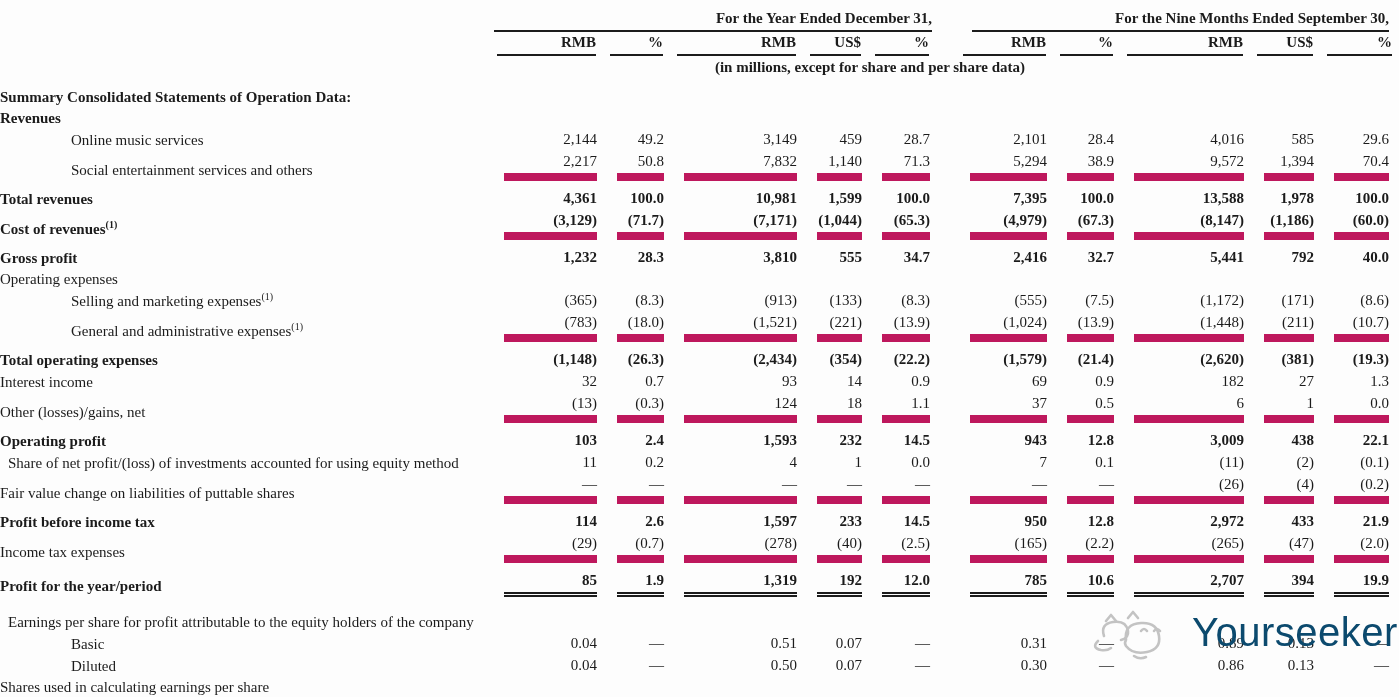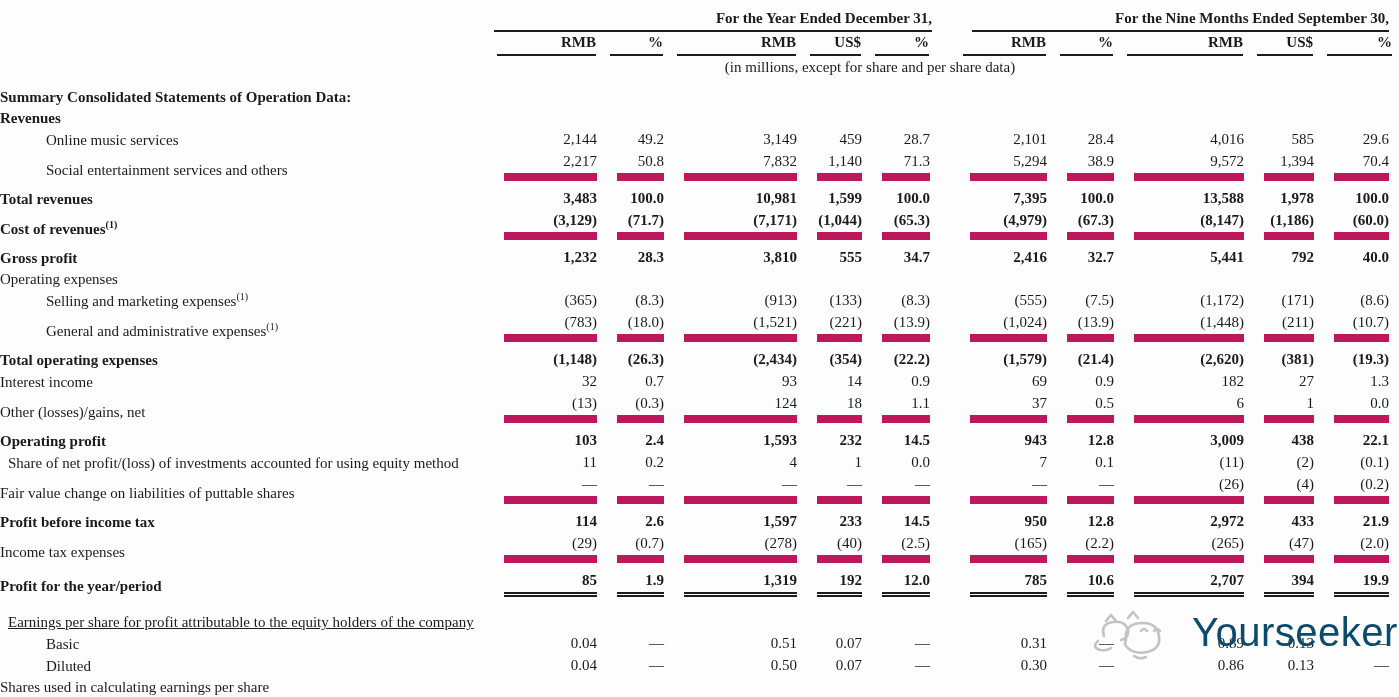--- a/index.html
+++ b/index.html
@@ -9,35 +9,35 @@
     background: #fdfdfd;
     color: #1b1b1b;
     font-family: "Liberation Serif", serif;
     overflow: hidden;
     position: relative;
   }
   table { border-collapse: collapse; table-layout: fixed; width: 1399px; margin-top: 8px; }
   td, th { padding: 0; vertical-align: bottom; font-size: 15px; line-height: 21px; font-weight: normal; }
   th { font-weight: bold; }
   .lbl { text-align: left; padding-right: 4px; }
-  .lbl.ind { padding-left: 46px; }
+  .lbl.ind { padding-left: 71px; }
   .lbl.hang { padding-left: 34px; text-indent: -26px; }
   .b { font-weight: bold; }
   .num { text-align: right; }
   .v { margin: 0 6px 0 14px; padding-bottom: 1px; text-align: right; }
   .c10 .v { margin-right: 10px; }
   .v.ru { border-bottom: 8px solid #be185d; }
   .v.rd { border-bottom: 5px double #1c1c1c; }
   tr.gap > td { padding-top: 7px; }
-  tr.gap2 > td { padding-top: 15px; text-decoration: underline; }
+  tr.gap2 > td { padding-top: 15px; }
   .u { border-bottom: 2px solid #1c1c1c; text-align: right; padding-bottom: 1px; margin: 0 7px; }
   .u.grp1 { margin: 0 4px; }
   .u.grp2 { margin: 0 10px 0 16px; }
   th.year .u { margin: 0 9px; }
-  .note { text-align: center; font-weight: normal; padding: 1px 0 2px; }
+  .note { text-align: center; font-weight: bold; padding: 1px 0 2px; }
   sup { font-size: 10px; line-height: 0; }
   .watermark {
     position: absolute; left: 1086px; top: 594px;
     display: flex; align-items: center;
     color: #0c4a6e; pointer-events: none;
   }
   .wm-text {
     font-family: "Liberation Sans", sans-serif;
     font-size: 40px; letter-spacing: 0.5px; line-height: 1;
     margin-left: 2px;
@@ -246,21 +246,21 @@
         <td class="num c9">
           <div class="v ru">1,394</div>
         </td>
         <td class="num c10">
           <div class="v ru">70.4</div>
         </td>
       </tr>
       <tr class="gap">
         <td class="lbl b">Total revenues</td>
         <td class="num c1 b">
-          <div class="v">3,483</div>
+          <div class="v">4,361</div>
         </td>
         <td class="num c2 b">
           <div class="v">100.0</div>
         </td>
         <td class="num c3 b">
           <div class="v">10,981</div>
         </td>
         <td class="num c4 b">
           <div class="v">1,599</div>
         </td>

